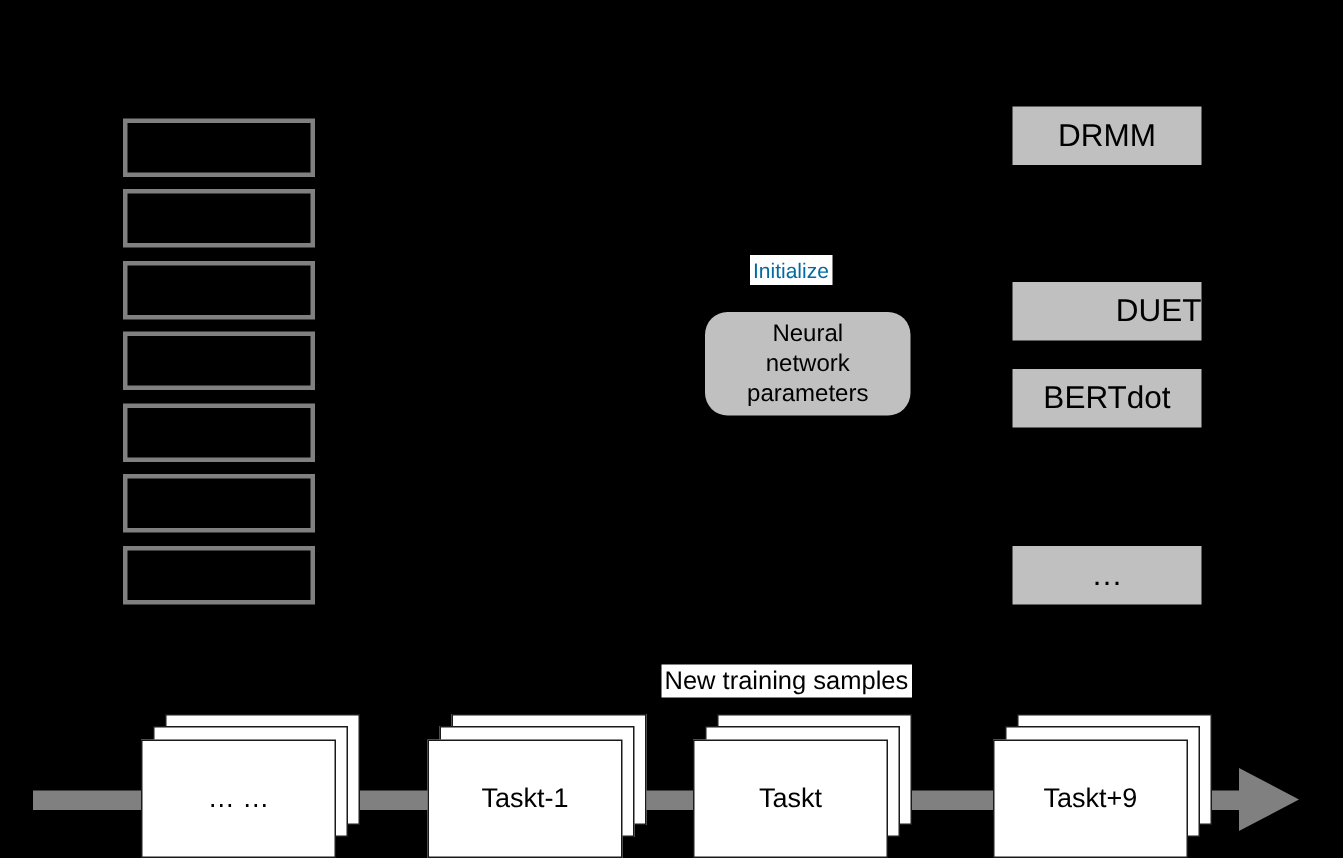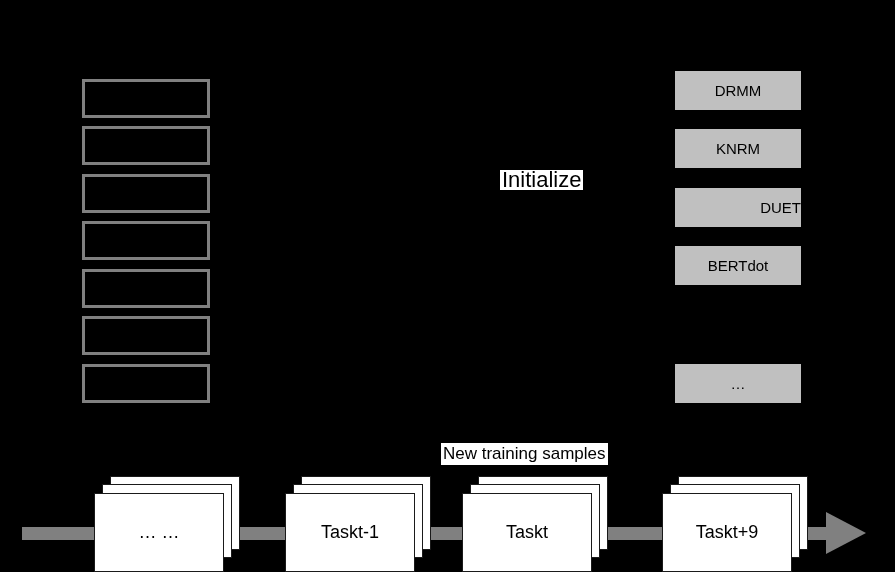--- a/index.html
+++ b/index.html
@@ -26,36 +26,36 @@
   }
 
   
   .model-box {
     position:absolute;
     left:675px;
     width:126px;
     height:39px;
     background:#c0c0c0;
     color:#000000;
-    font-size:15px;
+    font-size:21px;
     display:flex;
     align-items:center;
     justify-content:center;
     line-height:1;
     white-space:nowrap;
   }
 
   
   #initialize-label {
     position:absolute;
     left:500px;
     top:170px;
     background:#ffffff;
-    color:#000000;
-    font-size:22px;
+    color:#0369a1;
+    font-size:14px;
     line-height:20px;
     padding:0 2px;
     white-space:nowrap;
   }
   #params-box {
     position:absolute;
     left:470px;
     top:208px;
     width:137px;
     height:69px;
@@ -141,35 +141,37 @@
   <div class="left-box" style="top:126px;"></div>
   <div class="left-box" style="top:174px;"></div>
   <div class="left-box" style="top:221px;"></div>
   <div class="left-box" style="top:269px;"></div>
   <div class="left-box" style="top:316px;"></div>
   <div class="left-box" style="top:364px;"></div>
 
   <div class="model-box" style="top:71px;">
       <span>DRMM</span>
     </div>
-  <div class="model-box" style="top:129px;">
-      <span>KNRM</span>
-    </div>
   <div class="model-box" style="top:188px;justify-content:flex-end;">
       <span>DUET</span>
     </div>
   <div class="model-box" style="top:246px;">
       <span>BERTdot</span>
     </div>
   <div class="model-box" style="top:364px;">
       <span>…</span>
     </div>
 
   <div id="initialize-label">Initialize</div>
 
+  <div id="params-box">
+    <span>Neural</span>
+    <span>network</span>
+    <span>parameters</span>
+  </div>
 
   <div id="timeline-bar"></div>
   <div id="timeline-arrowhead"></div>
 
   <div id="newsamples-label">New training samples</div>
 
   <div class="task-stack" style="left:94px;">
     <div class="sheet s3"></div>
     <div class="sheet s2"></div>
     <div class="sheet s1"></div>

